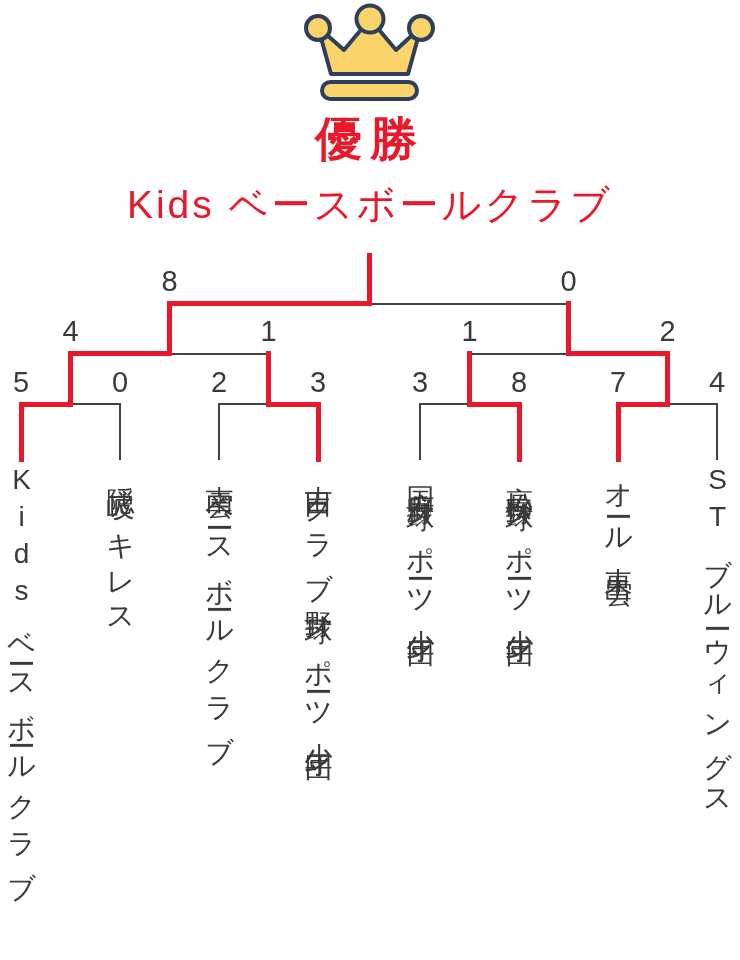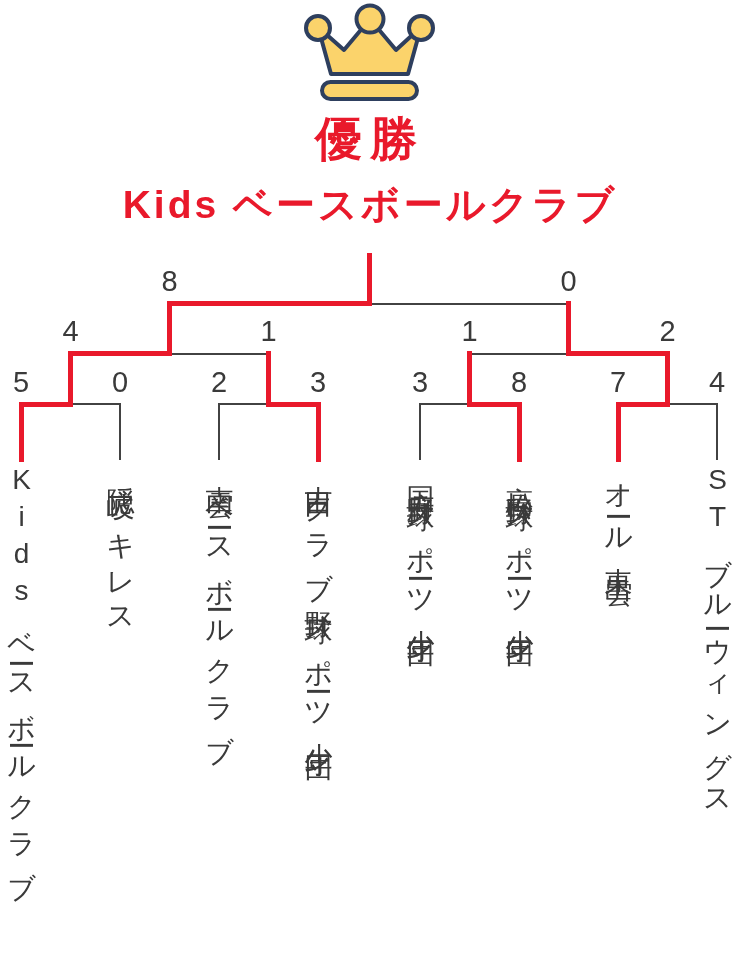--- a/index.html
+++ b/index.html
@@ -20,21 +20,21 @@
   }
   .crown{position:absolute;left:303px;top:0;width:134px;height:102px;}
   .crown-shape{fill:var(--gold);stroke:var(--navy);stroke-width:4;stroke-linejoin:round;}
   .champ-title{
     position:absolute;left:0;top:110px;width:740px;
     text-align:center;font-size:47px;font-weight:700;
     letter-spacing:8px;color:var(--red);line-height:58px;
   }
   .champ-name{
     position:absolute;left:0;top:180px;width:740px;
-    text-align:center;font-size:39px;font-weight:700;
+    text-align:center;font-size:39px;font-weight:400;
     letter-spacing:3px;color:var(--red);line-height:50px;
   }
   #bracket{position:absolute;left:0;top:0;width:740px;height:960px;}
   .seg{position:absolute;}
   .seg.red{background:var(--red);}
   .seg.blk{background:var(--dark);}
   .score{
     position:absolute;width:56px;height:32px;line-height:32px;
     text-align:center;font-size:29px;color:var(--text);
   }

